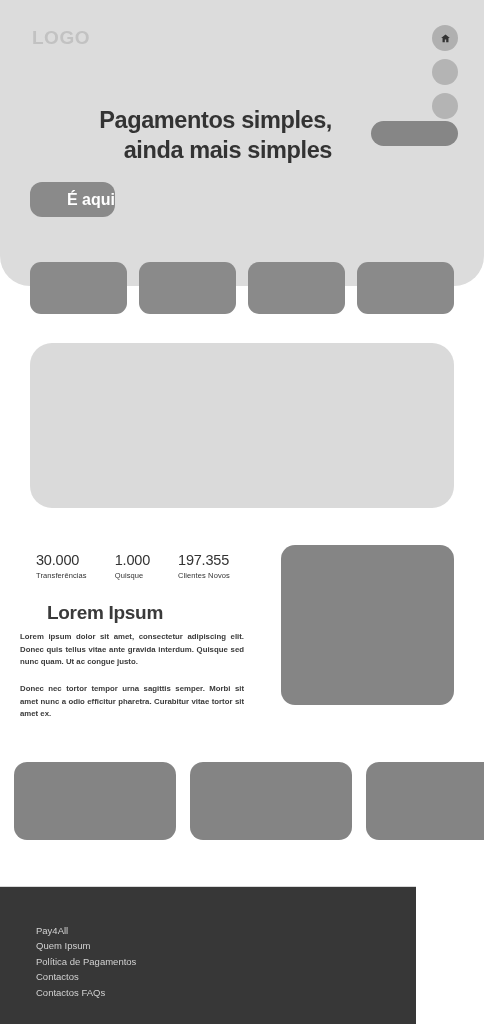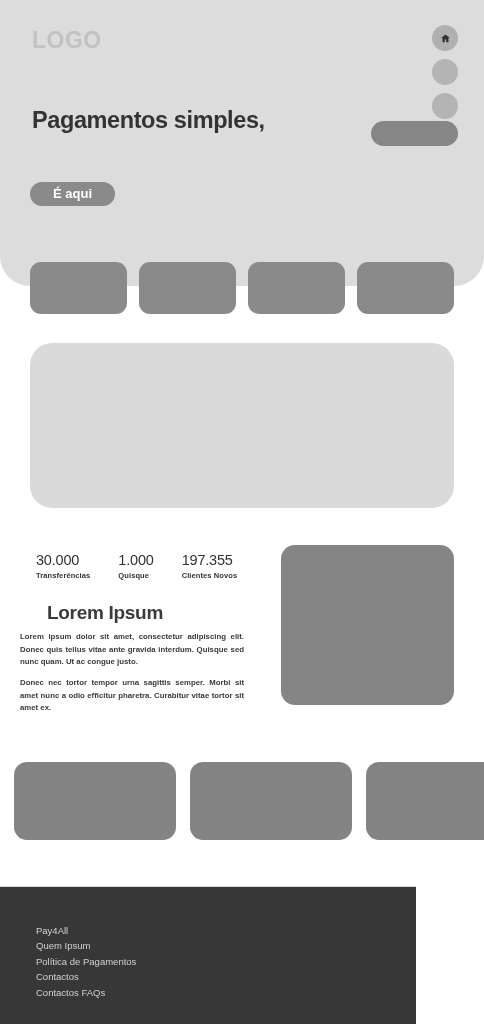--- a/index.html
+++ b/index.html
@@ -17,49 +17,49 @@
     position: absolute;
     left: 0; top: 0;
     width: 484px; height: 286px;
     background: #dcdcdc;
     border-bottom-left-radius: 30px;
     border-bottom-right-radius: 30px;
   }
   .hero-logo {
     position: absolute;
     left: 32px; top: 27px;
-    font-size: 23px;
+    font-size: 19px;
     font-weight: bold;
     letter-spacing: 0.5px;
     color: #c2c2c2;
   }
   .hero-title {
     position: absolute;
     left: 32px; top: 105px;
     width: 300px;
     font-size: 23.5px;
     font-weight: bold;
     line-height: 1.28;
     letter-spacing: -0.4px;
     color: #333333;
   }
-  .hero-title span { display: block; }
+  .hero-title span { display: block; text-align: right; }
   .cta {
     position: absolute;
     left: 30px; top: 182px;
-    width: 85px; height: 24px;
+    width: 85px; height: 35px;
     border-radius: 12px;
     background: #8a8a8a;
     border: none;
     color: #ffffff;
     font-family: "Liberation Sans", sans-serif;
-    font-size: 13px;
+    font-size: 16px;
     font-weight: bold;
     line-height: 24px;
-    text-align: center;
+    text-align: right;
     cursor: pointer;
   }
 
   
   .nav-rail {
     position: absolute;
     right: 26px; top: 25px;
     display: flex;
     flex-direction: column;
     align-items: center;
@@ -126,21 +126,21 @@
   .stat-value {
     font-size: 14.5px;
     font-weight: normal;
     color: #333333;
     letter-spacing: -0.2px;
     line-height: 1.1;
   }
   .stat-label {
     margin-top: 2px;
     font-size: 7.5px;
-    font-weight: bold;
+    font-weight: normal;
     color: #333333;
     letter-spacing: 0.1px;
   }
   .section-title {
     position: absolute;
     left: 36px; top: 57px;
     font-size: 19px;
     font-weight: bold;
     color: #3a3a3a;
     letter-spacing: -0.3px;
@@ -149,21 +149,21 @@
   .body-copy {
     position: absolute;
     left: 20px; top: 86px;
     width: 224px;
     font-size: 7.8px;
     font-weight: bold;
     line-height: 1.62;
     color: #3a3a3a;
     text-align: justify;
   }
-  .body-copy p + p { margin-top: 8px; }
+  .body-copy p + p { margin-top: 14px; }
   .side-image {
     position: absolute;
     left: 281px; top: 0px;
     width: 173px; height: 160px;
     border-radius: 14px;
     background: #858585;
   }
 
   
   .carousel {
@@ -204,20 +204,21 @@
 </head>
 <body>
 
 <div class="page">
 
   <section class="hero">
     <div class="hero-logo">LOGO</div>
 
     <h1 class="hero-title">
       <span>Pagamentos simples,</span>
+      <span>ainda mais simples</span>
     </h1>
 
     <button class="cta">É aqui</button>
 
     <div class="nav-rail">
       <div class="nav-dot active">
         <span>
           <svg width="11" height="11" viewBox="0 0 24 24" fill="#333333">
             <path d="M12 3 2.5 11h3v9h5v-6h3v6h5v-9h3z"></path>
           </svg>

